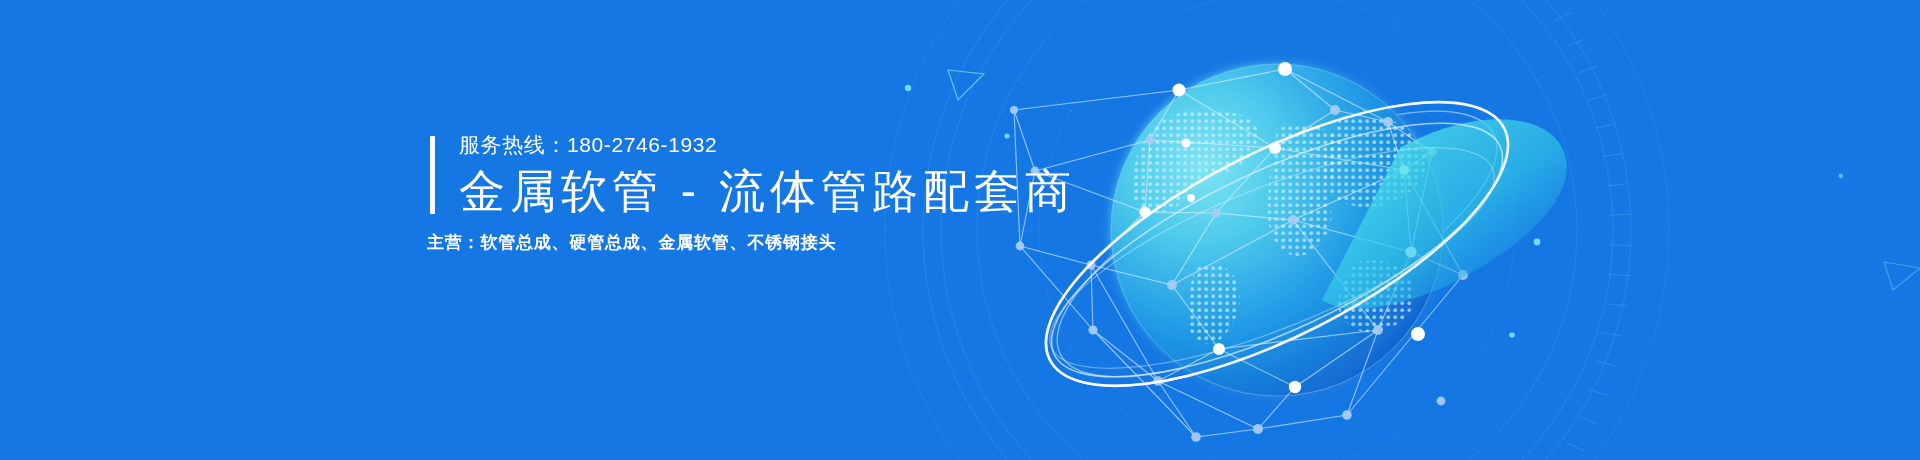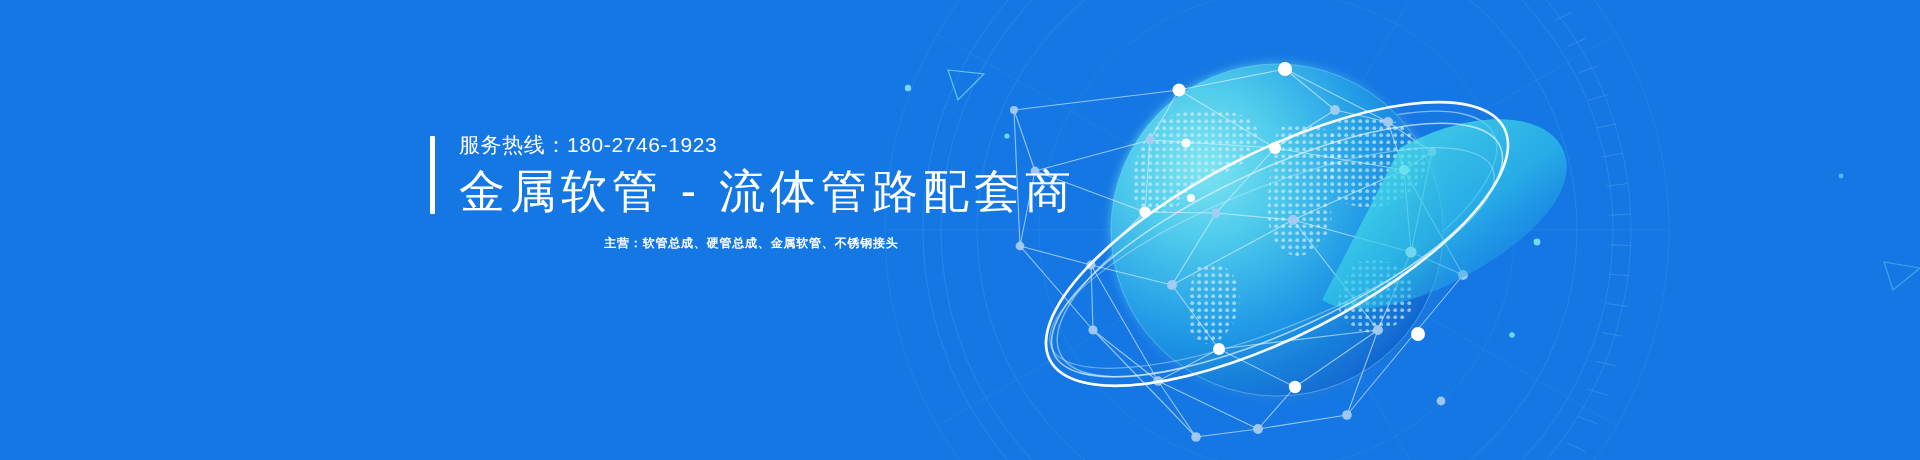--- a/index.html
+++ b/index.html
@@ -56,28 +56,27 @@
     color:#ffffff;
     font-size:46px;
     line-height:58px;
     letter-spacing:5px;
     white-space:nowrap;
     font-weight:400;
     margin-top:4px;
   }
   .subtitle{
     color:#ffffff;
-    font-size:12px;
+    font-size:17px;
     line-height:22px;
     letter-spacing:0.8px;
     white-space:nowrap;
     font-weight:700;
     margin-top:12px;
     margin-left:-32px;
-    text-align:center;
   }
 </style>
 </head>
 <body>
 
 <div id="banner">
 
   <svg class="bg-svg" viewBox="0 0 1920 460" preserveAspectRatio="xMidYMid slice">
     <defs>
       <radialGradient id="globeGrad" cx="28%" cy="30%" r="82%">
@@ -255,19 +254,19 @@
                C 1398 309, 1346 316, 1322 300" fill="url(#ringGrad)" opacity="0.9"></path>
       <ellipse cx="1277" cy="244" rx="255" ry="92" transform="rotate(-27 1277 244)" fill="none" stroke="#ffffff" stroke-width="2.6" opacity="0.95"></ellipse>
       <ellipse cx="1277" cy="250" rx="246" ry="80" transform="rotate(-25 1277 250)" fill="none" stroke="#dff2ff" stroke-width="1.6" opacity="0.7"></ellipse>
       <ellipse cx="1272" cy="258" rx="238" ry="70" transform="rotate(-22 1272 258)" fill="none" stroke="#cfeaff" stroke-width="1.2" opacity="0.45"></ellipse>
     </g>
   </svg>
 
   <div class="text-block">
     <div class="accent-bar"></div>
     <div class="text-col">
-      <div class="hotline">服务热线：180-2746-1923</div>
+      <div class="hotline">服务热线：180-2746-1932</div>
       <div class="headline">金属软管 - 流体管路配套商</div>
       <div class="subtitle">主营：软管总成、硬管总成、金属软管、不锈钢接头</div>
     </div>
   </div>
 
 </div>
 
 </body></html>

